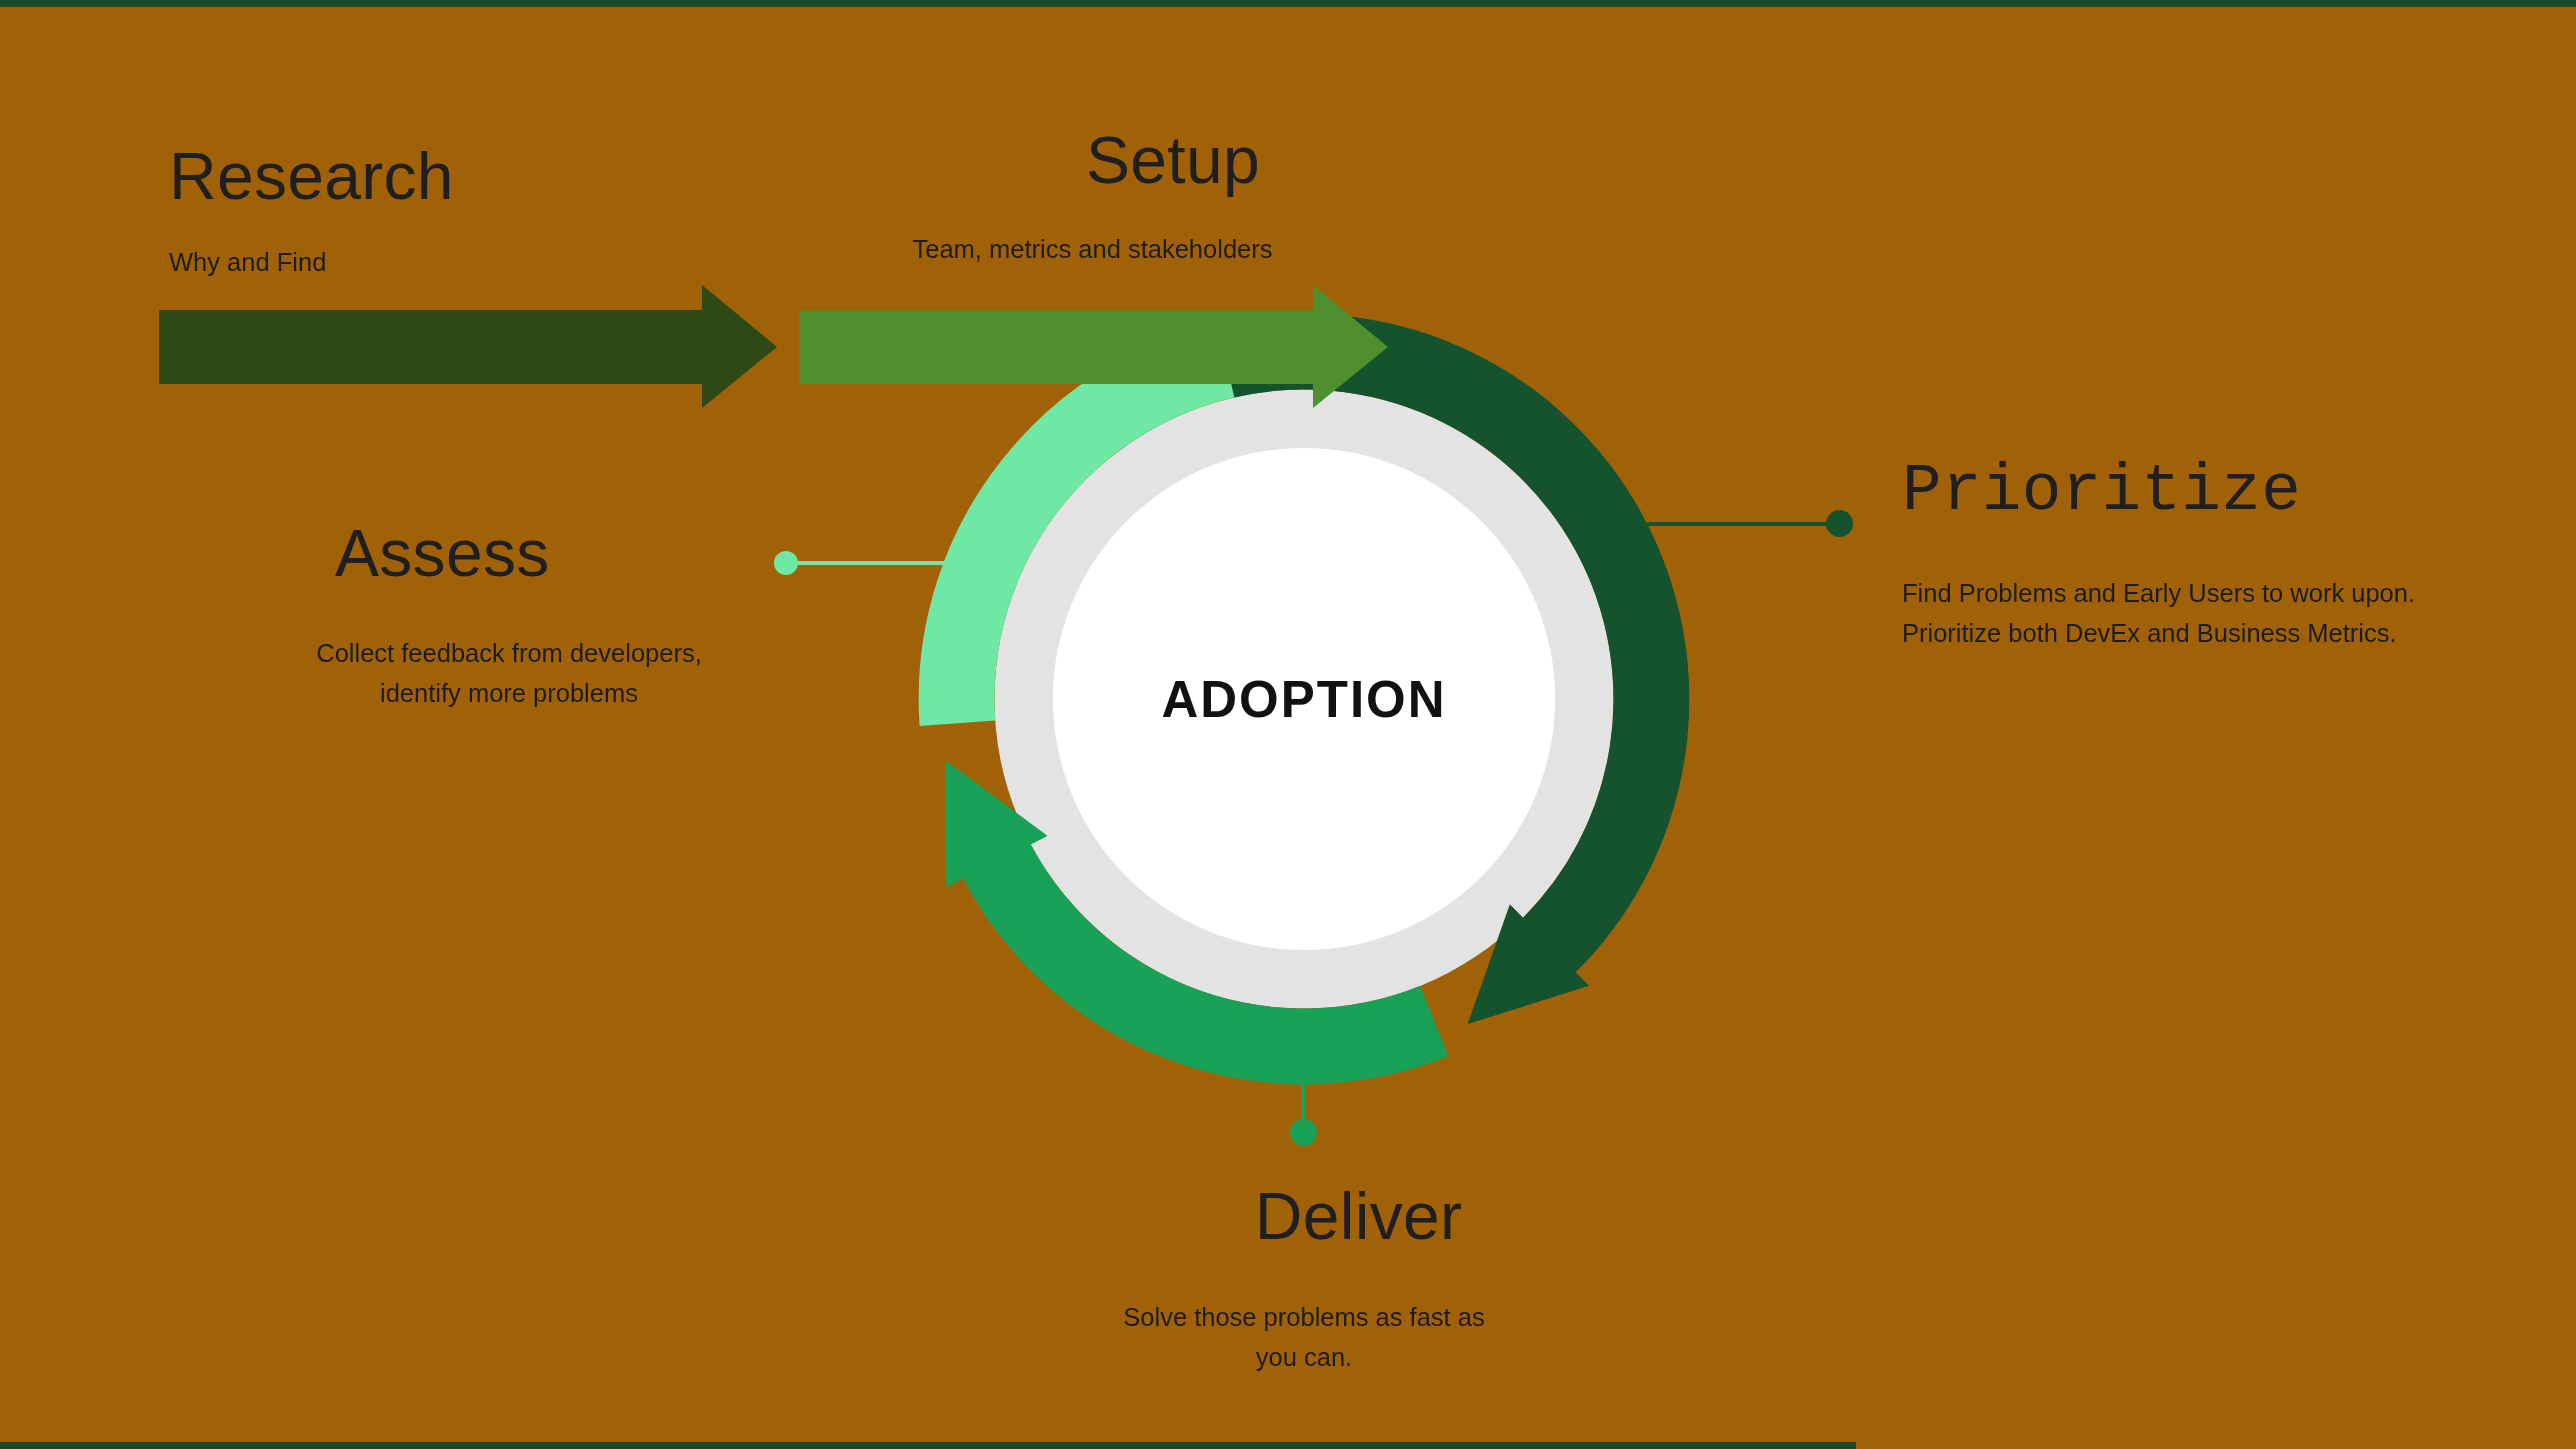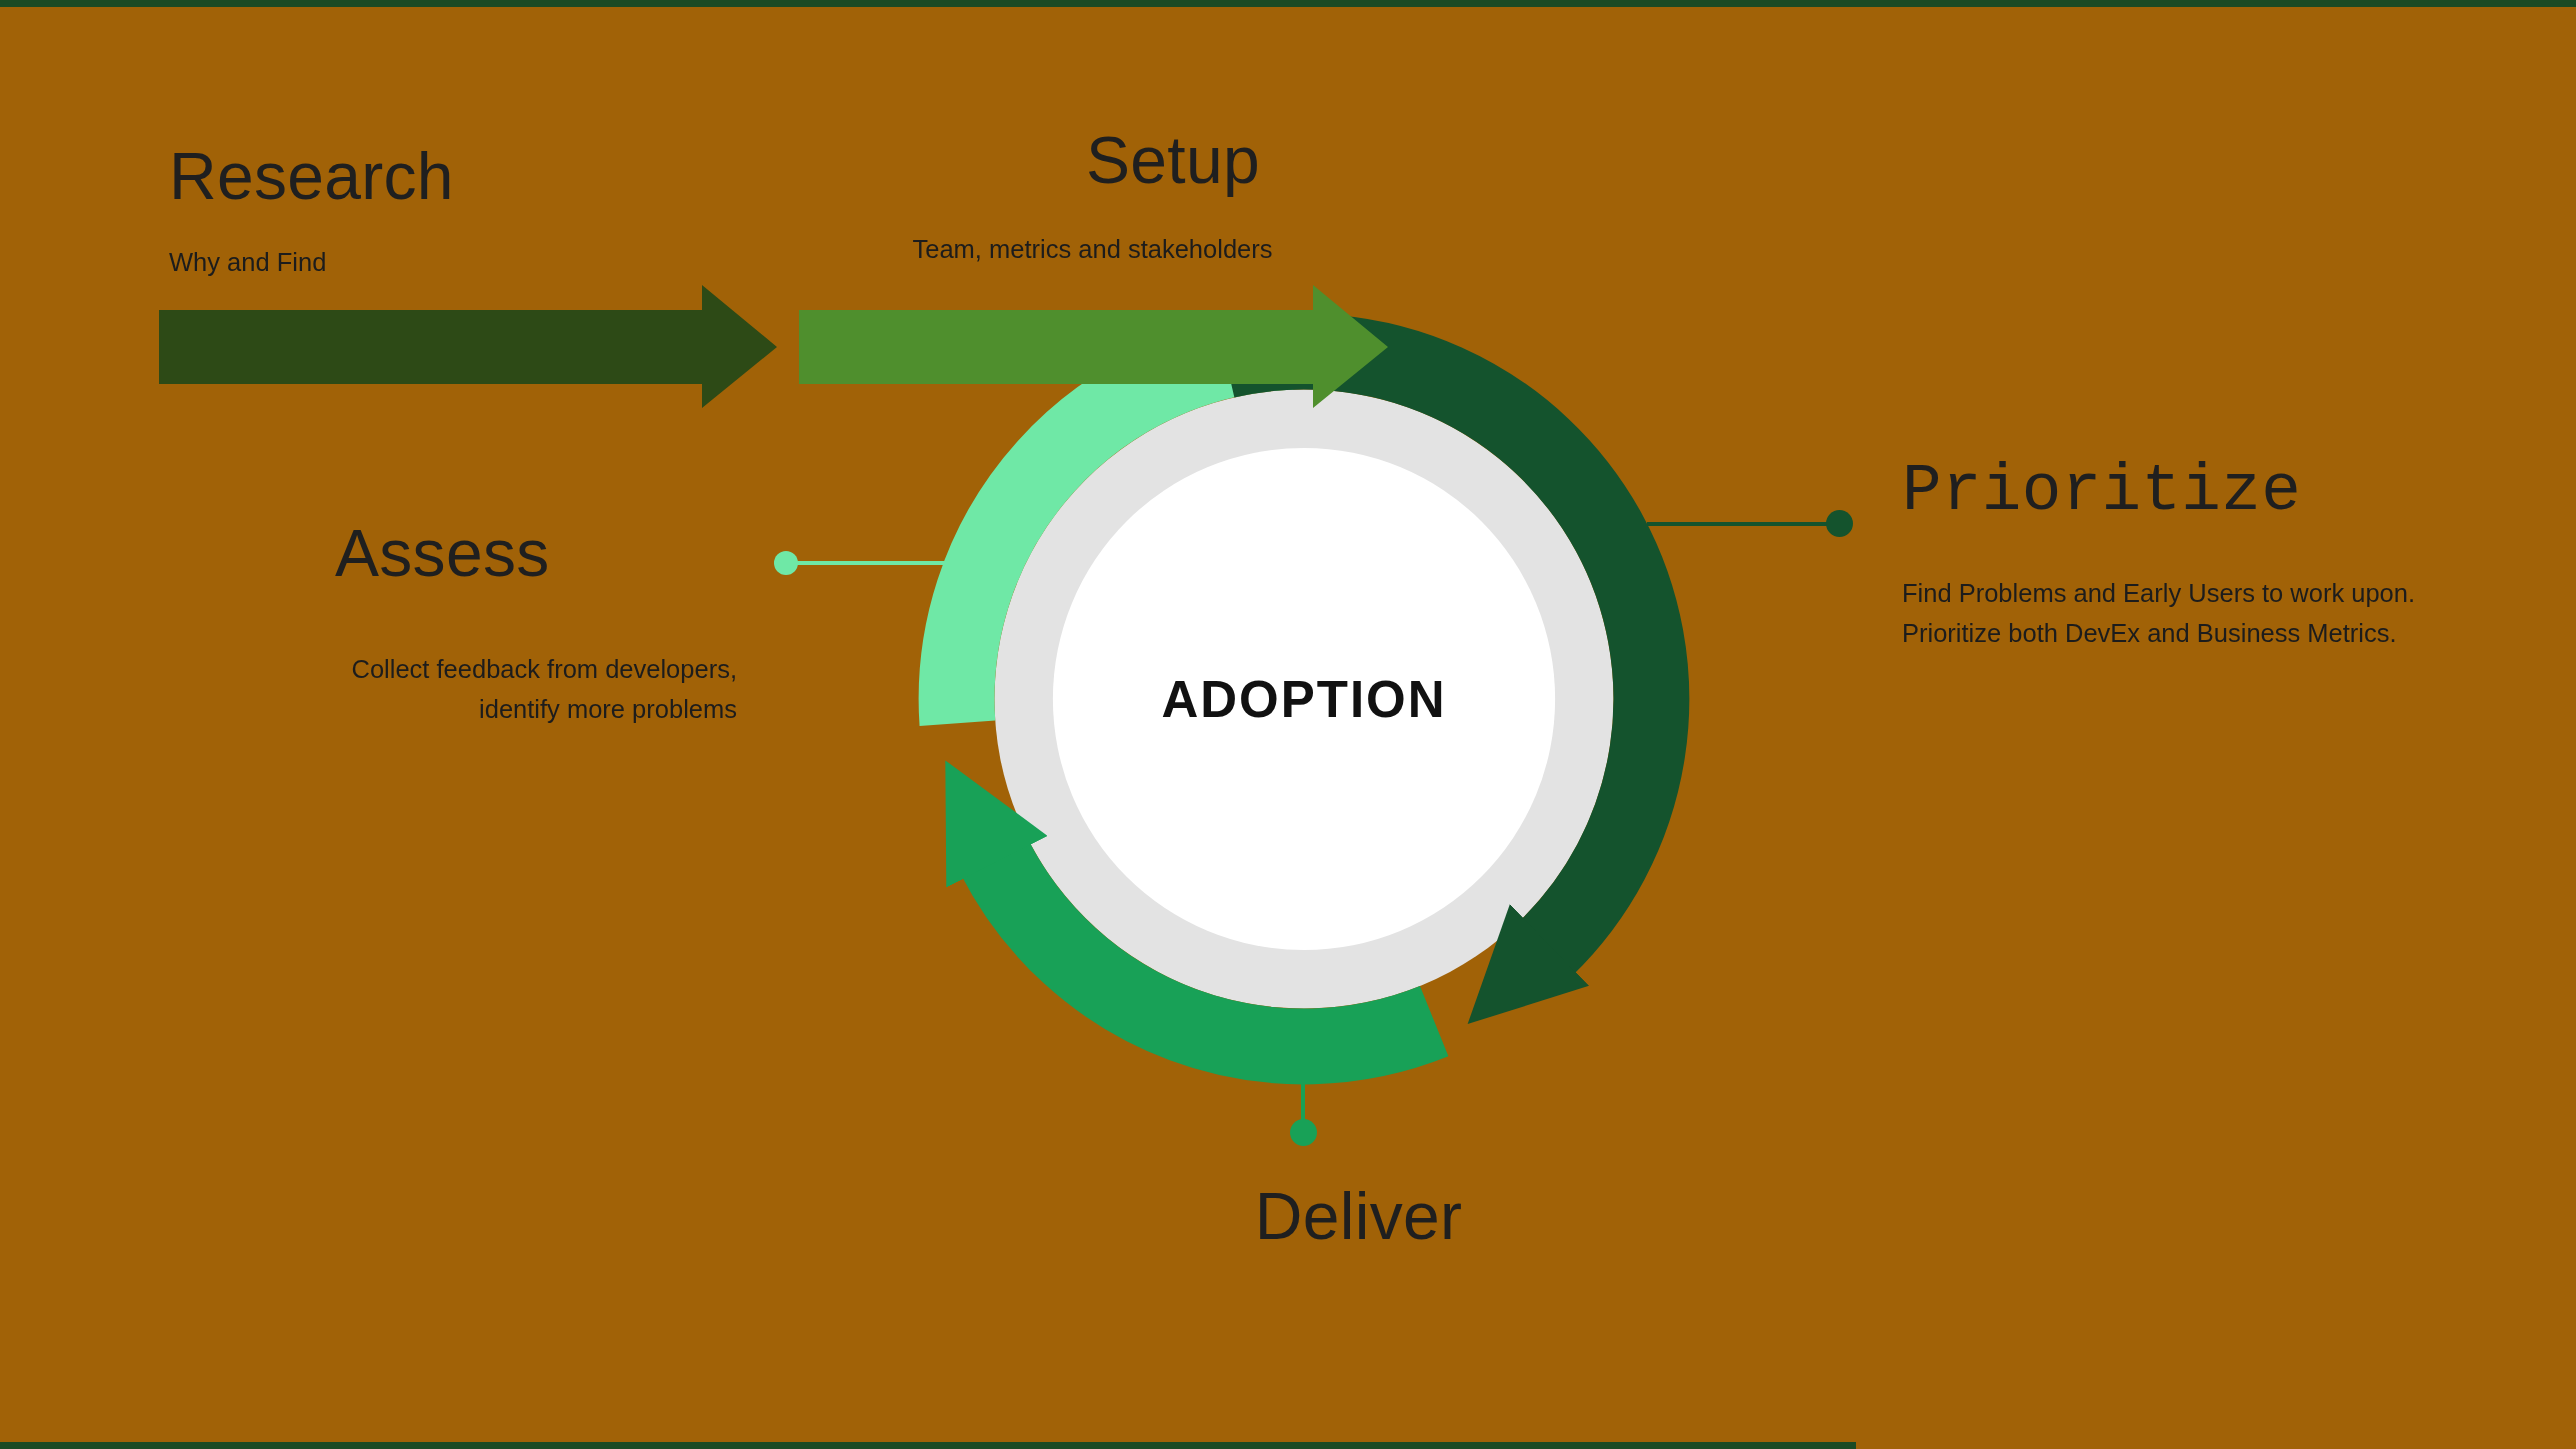--- a/index.html
+++ b/index.html
@@ -62,21 +62,21 @@
     z-index: 6;
     white-space: nowrap;
   }
 
   .connector { z-index: 1; }
   .dot { border-radius: 50%; z-index: 3; }
 
   .assess-line { left: 786px; top: 561px; width: 161px; height: 4px; }
   .assess-dot  { left: 774px; top: 551px; width: 24px; height: 24px; }
   .assess-title { left: 335px; top: 515px; width: 403px; text-align: left; }
-  .assess-desc  { left: 281px; top: 650px; width: 456px; text-align: right; }
+  .assess-desc  { left: 281px; top: 634px; width: 456px; text-align: center; }
 
   .prioritize-line { left: 1647px; top: 522px; width: 193px; height: 4px; }
   .prioritize-dot  { left: 1826px; top: 510px; width: 27px; height: 27px; }
   .prioritize-title { left: 1902px; top: 454px; font-family: Liberation Mono, monospace; }
   .prioritize-desc  { left: 1902px; top: 574px; width: 530px; text-align: left; }
 
   .deliver-line { left: 1301px; top: 1083px; width: 4px; height: 49px; }
   .deliver-dot  { left: 1290px; top: 1119px; width: 27px; height: 27px; }
   .deliver-title { left: 1157px; top: 1178px; width: 403px; text-align: center; }
   .deliver-desc  { left: 1116px; top: 1298px; width: 376px; text-align: center; }
@@ -125,17 +125,18 @@
   <div class="abs step-sub assess-desc">Collect feedback from developers, identify more problems</div>
 
   <div class="abs connector prioritize-line" style="background: rgb(20, 83, 45);"></div>
   <div class="abs dot prioritize-dot" style="background: rgb(20, 83, 45);"></div>
   <div class="abs step-title prioritize-title">Prioritize</div>
   <div class="abs step-sub prioritize-desc">Find Problems and Early Users to work upon. Prioritize both DevEx and Business Metrics.</div>
 
   <div class="abs connector deliver-line" style="background: rgb(24, 161, 87);"></div>
   <div class="abs dot deliver-dot" style="background: rgb(24, 161, 87);"></div>
   <div class="abs step-title deliver-title">Deliver</div>
+  <div class="abs step-sub deliver-desc">Solve those problems as fast as you can.</div>
 
   <div class="abs bottom-bar" style="background: rgb(27, 74, 36);"></div>
 
 </div>
 
 
 </body></html>

